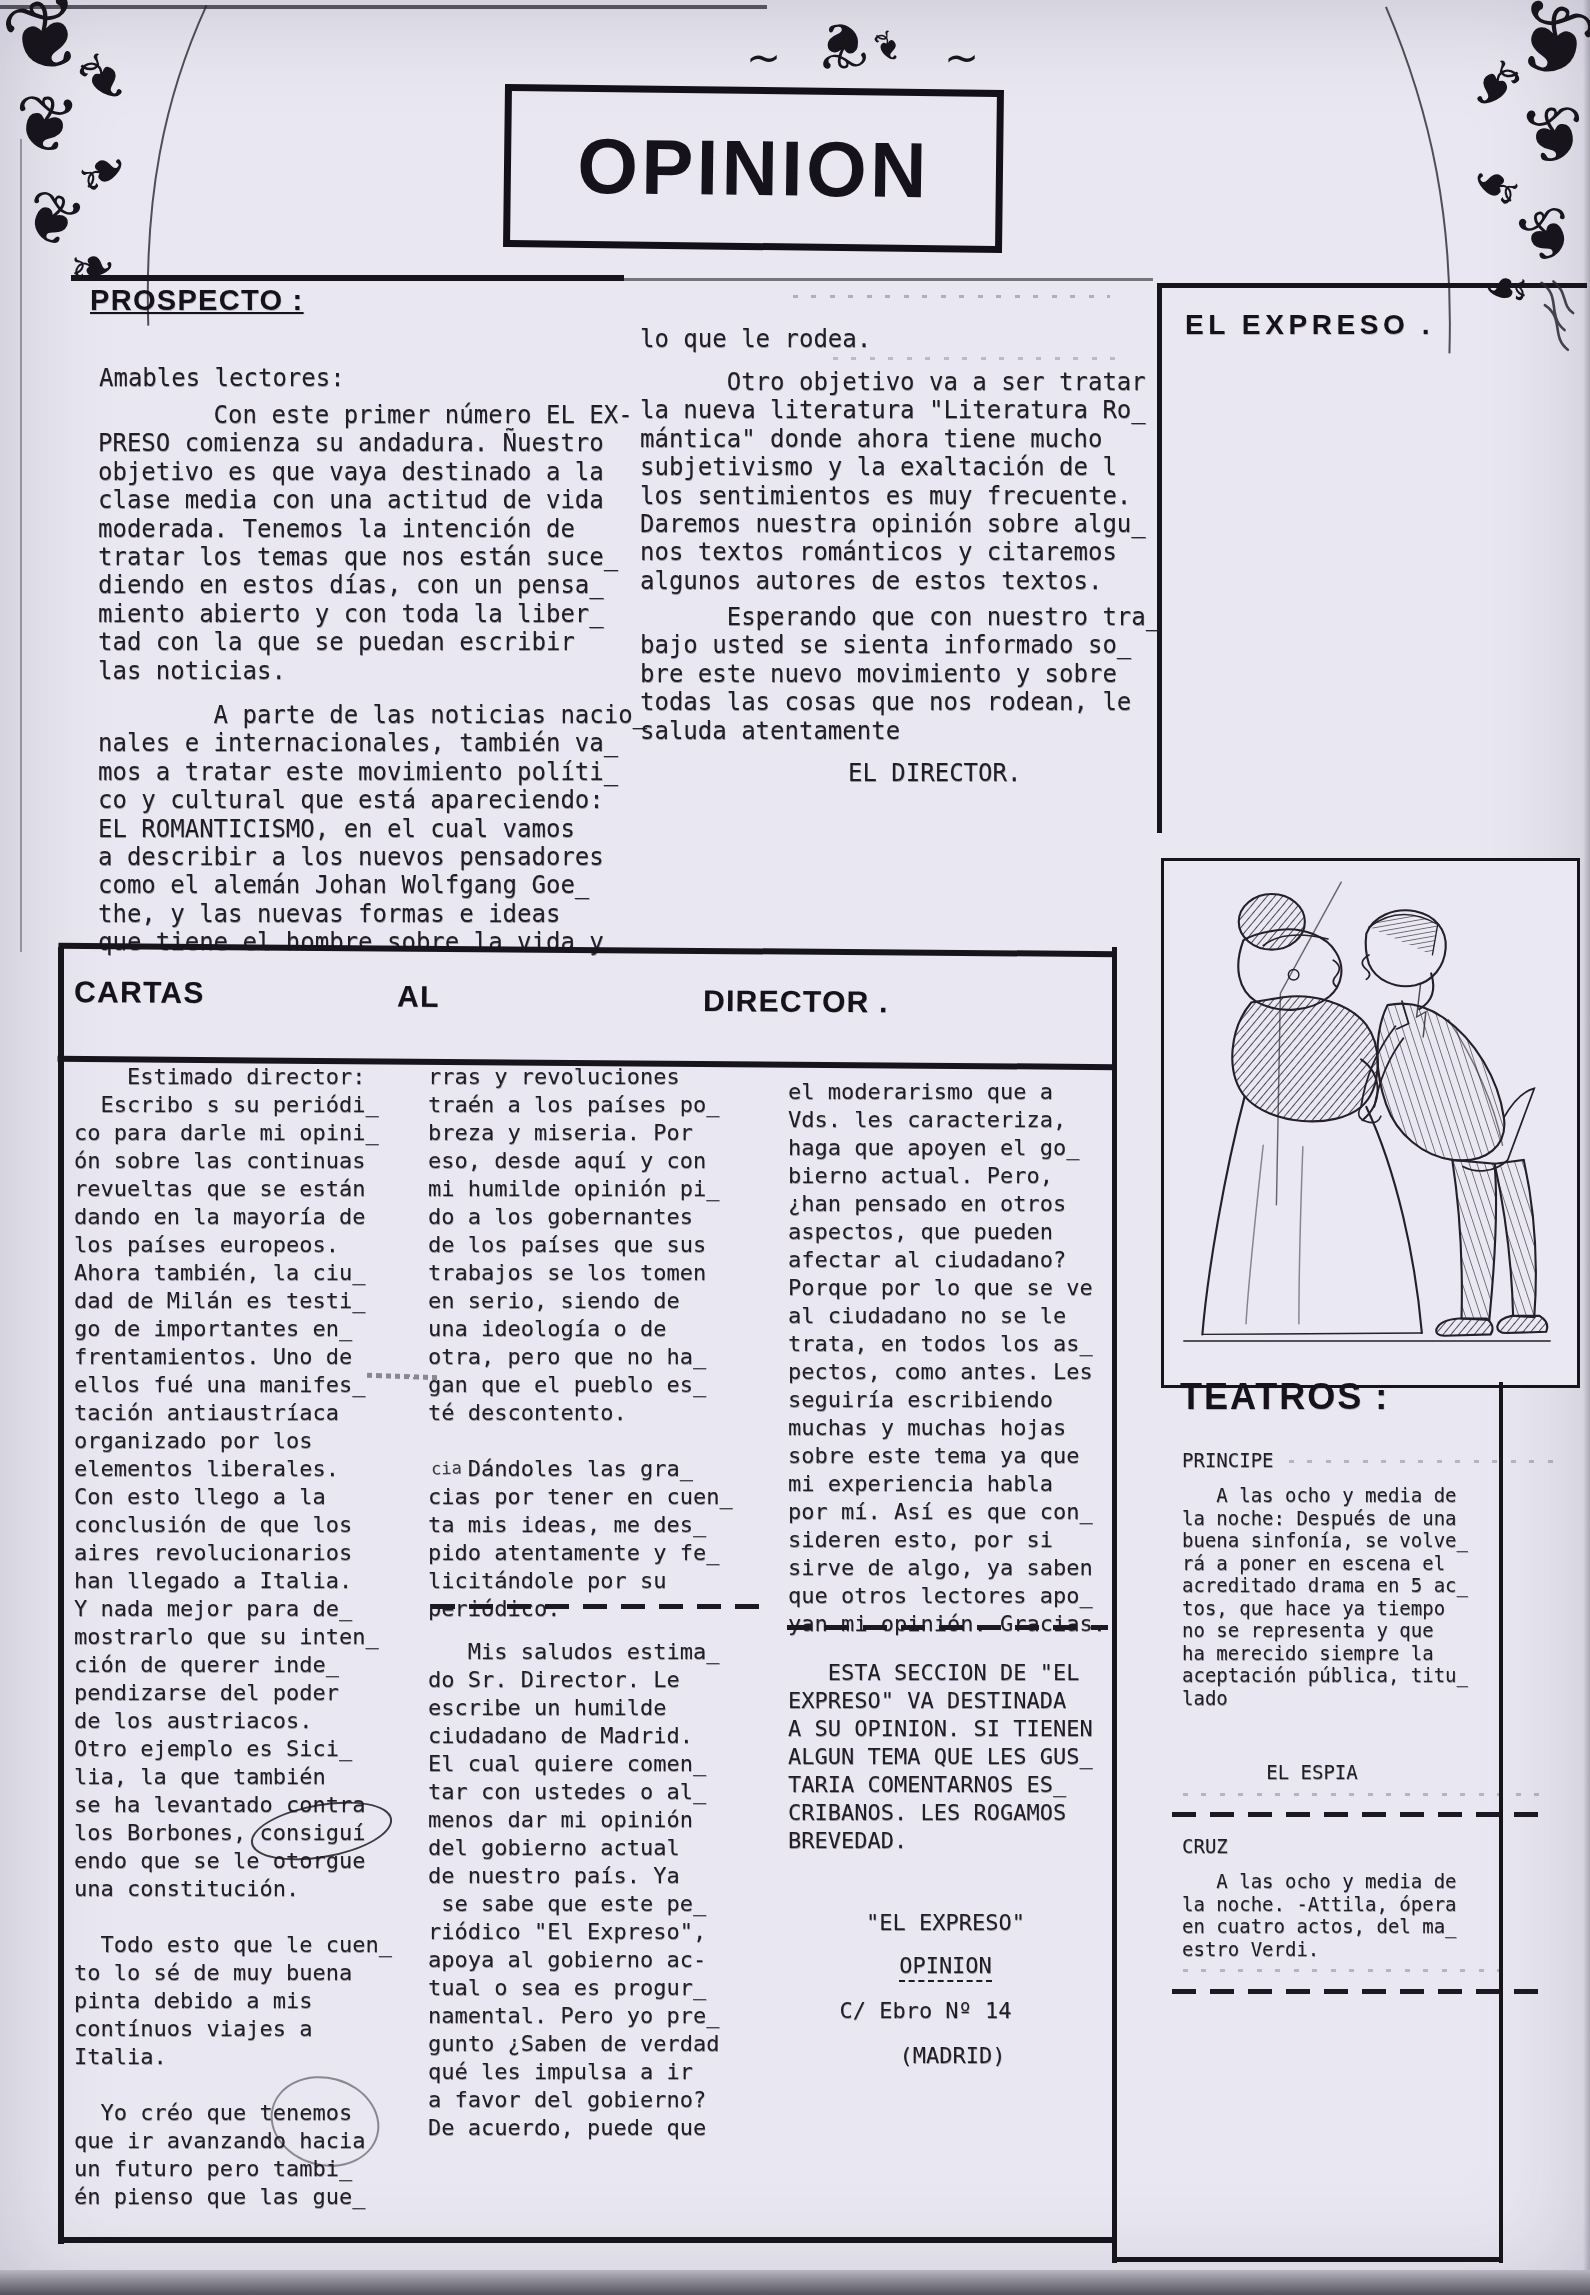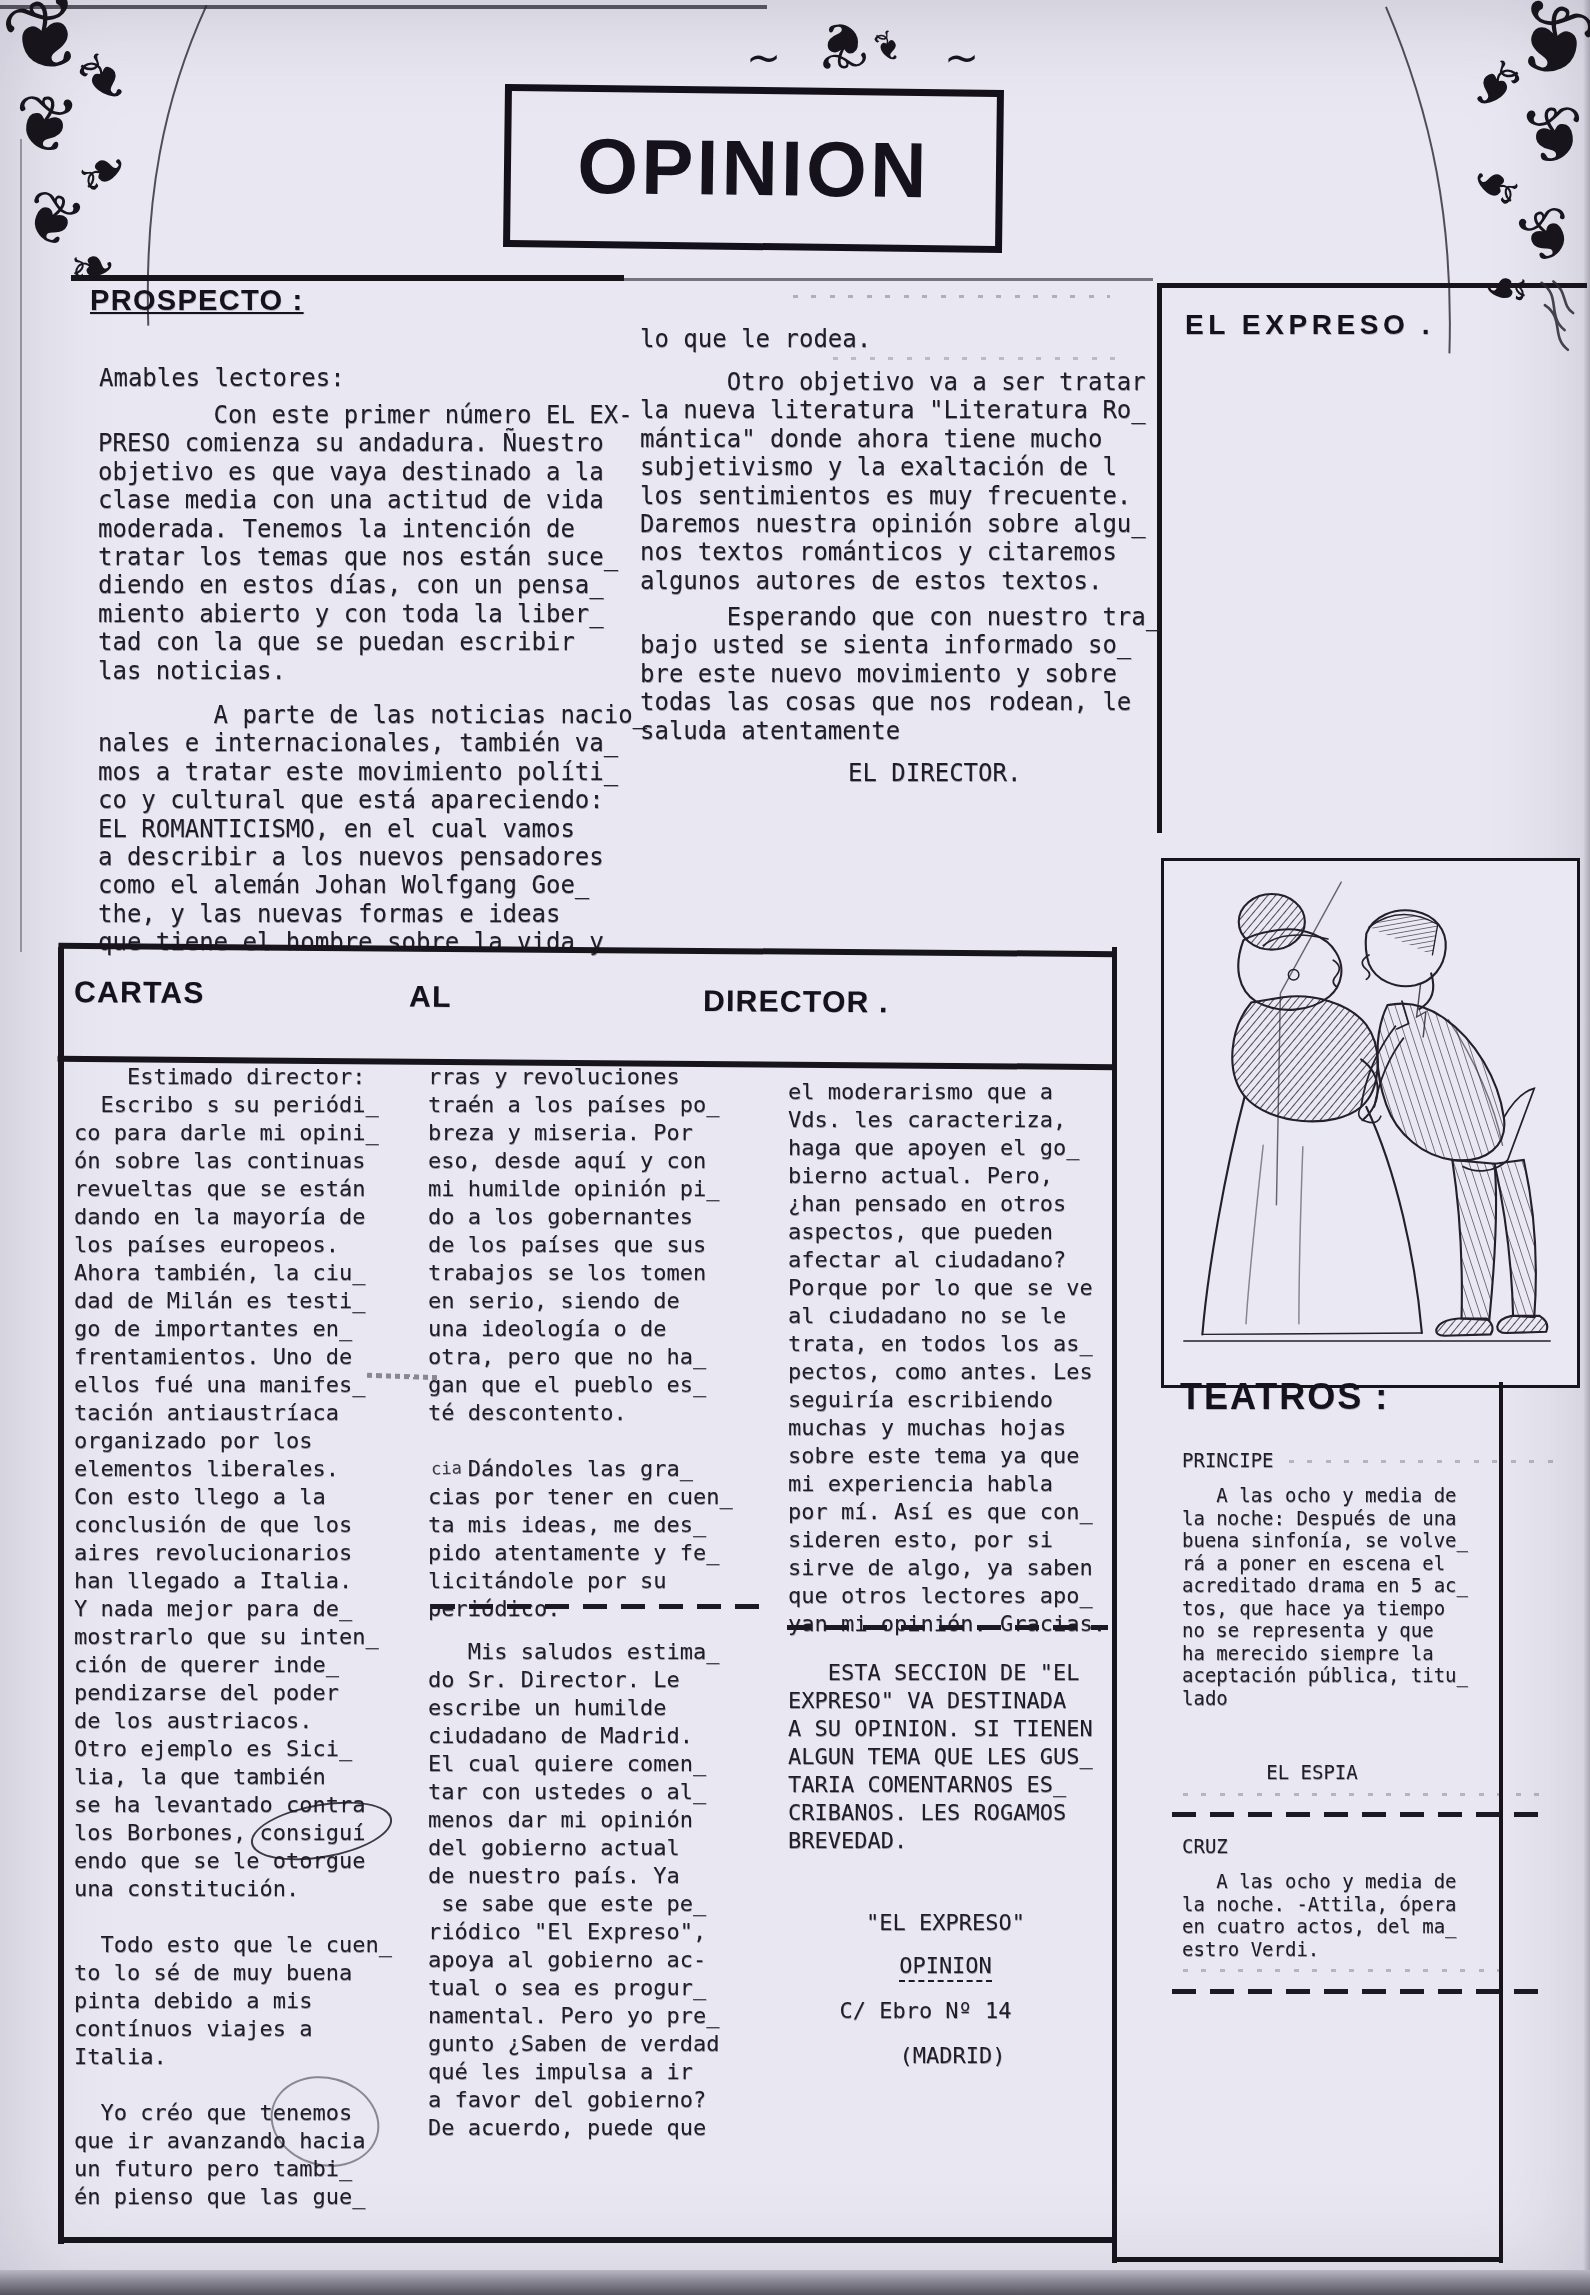--- a/index.html
+++ b/index.html
@@ -172,21 +172,21 @@
           <path d="M500,458 C516,530 526,610 528,688 L560,690 C566,608 560,524 544,452 Z" fill="url(#hatchB)"></path>
           <path d="M446,692 q-28,2 -34,16 q-2,10 12,10 l70,-2 q8,-12 -6,-24 Z" fill="url(#hatchA)"></path>
           <path d="M526,688 q-20,4 -22,16 q0,10 14,10 l60,-2 q6,-14 -10,-24 Z" fill="url(#hatchA)"></path>
         </g>
       </g>
     </svg>
   </div>
 
   <div class="cartas-band">
     <span class="t-head" style="left:16px;top:26.4px;font-size:30px;letter-spacing:1.3px;">CARTAS</span>
-    <span class="t-head" style="left:339px;top:28px;font-size:30px;letter-spacing:1.3px;margin-left:12px;">AL</span>
+    <span class="t-head" style="left:339px;top:28px;font-size:30px;letter-spacing:1.3px;">AL</span>
     <span class="t-head" style="left:645px;top:30px;font-size:30px;letter-spacing:1.3px;">DIRECTOR .</span>
   </div>
 
   <div class="rule" style="left:58px;top:947px;width:6px;height:1297px;"></div>
   <div class="rule" style="left:58px;top:2237px;width:1059px;height:6px;"></div>
   <div class="rule" style="left:1112px;top:947px;width:4.6px;height:1316px;"></div>
   <div class="rule" style="left:1499px;top:1382px;width:4px;height:881px;"></div>
   <div class="rule" style="left:1112px;top:2257px;width:391px;height:5.3px;"></div>
 
   <div class="t-mono fs33" style="left:74px;top:1063px;">    Estimado director:

